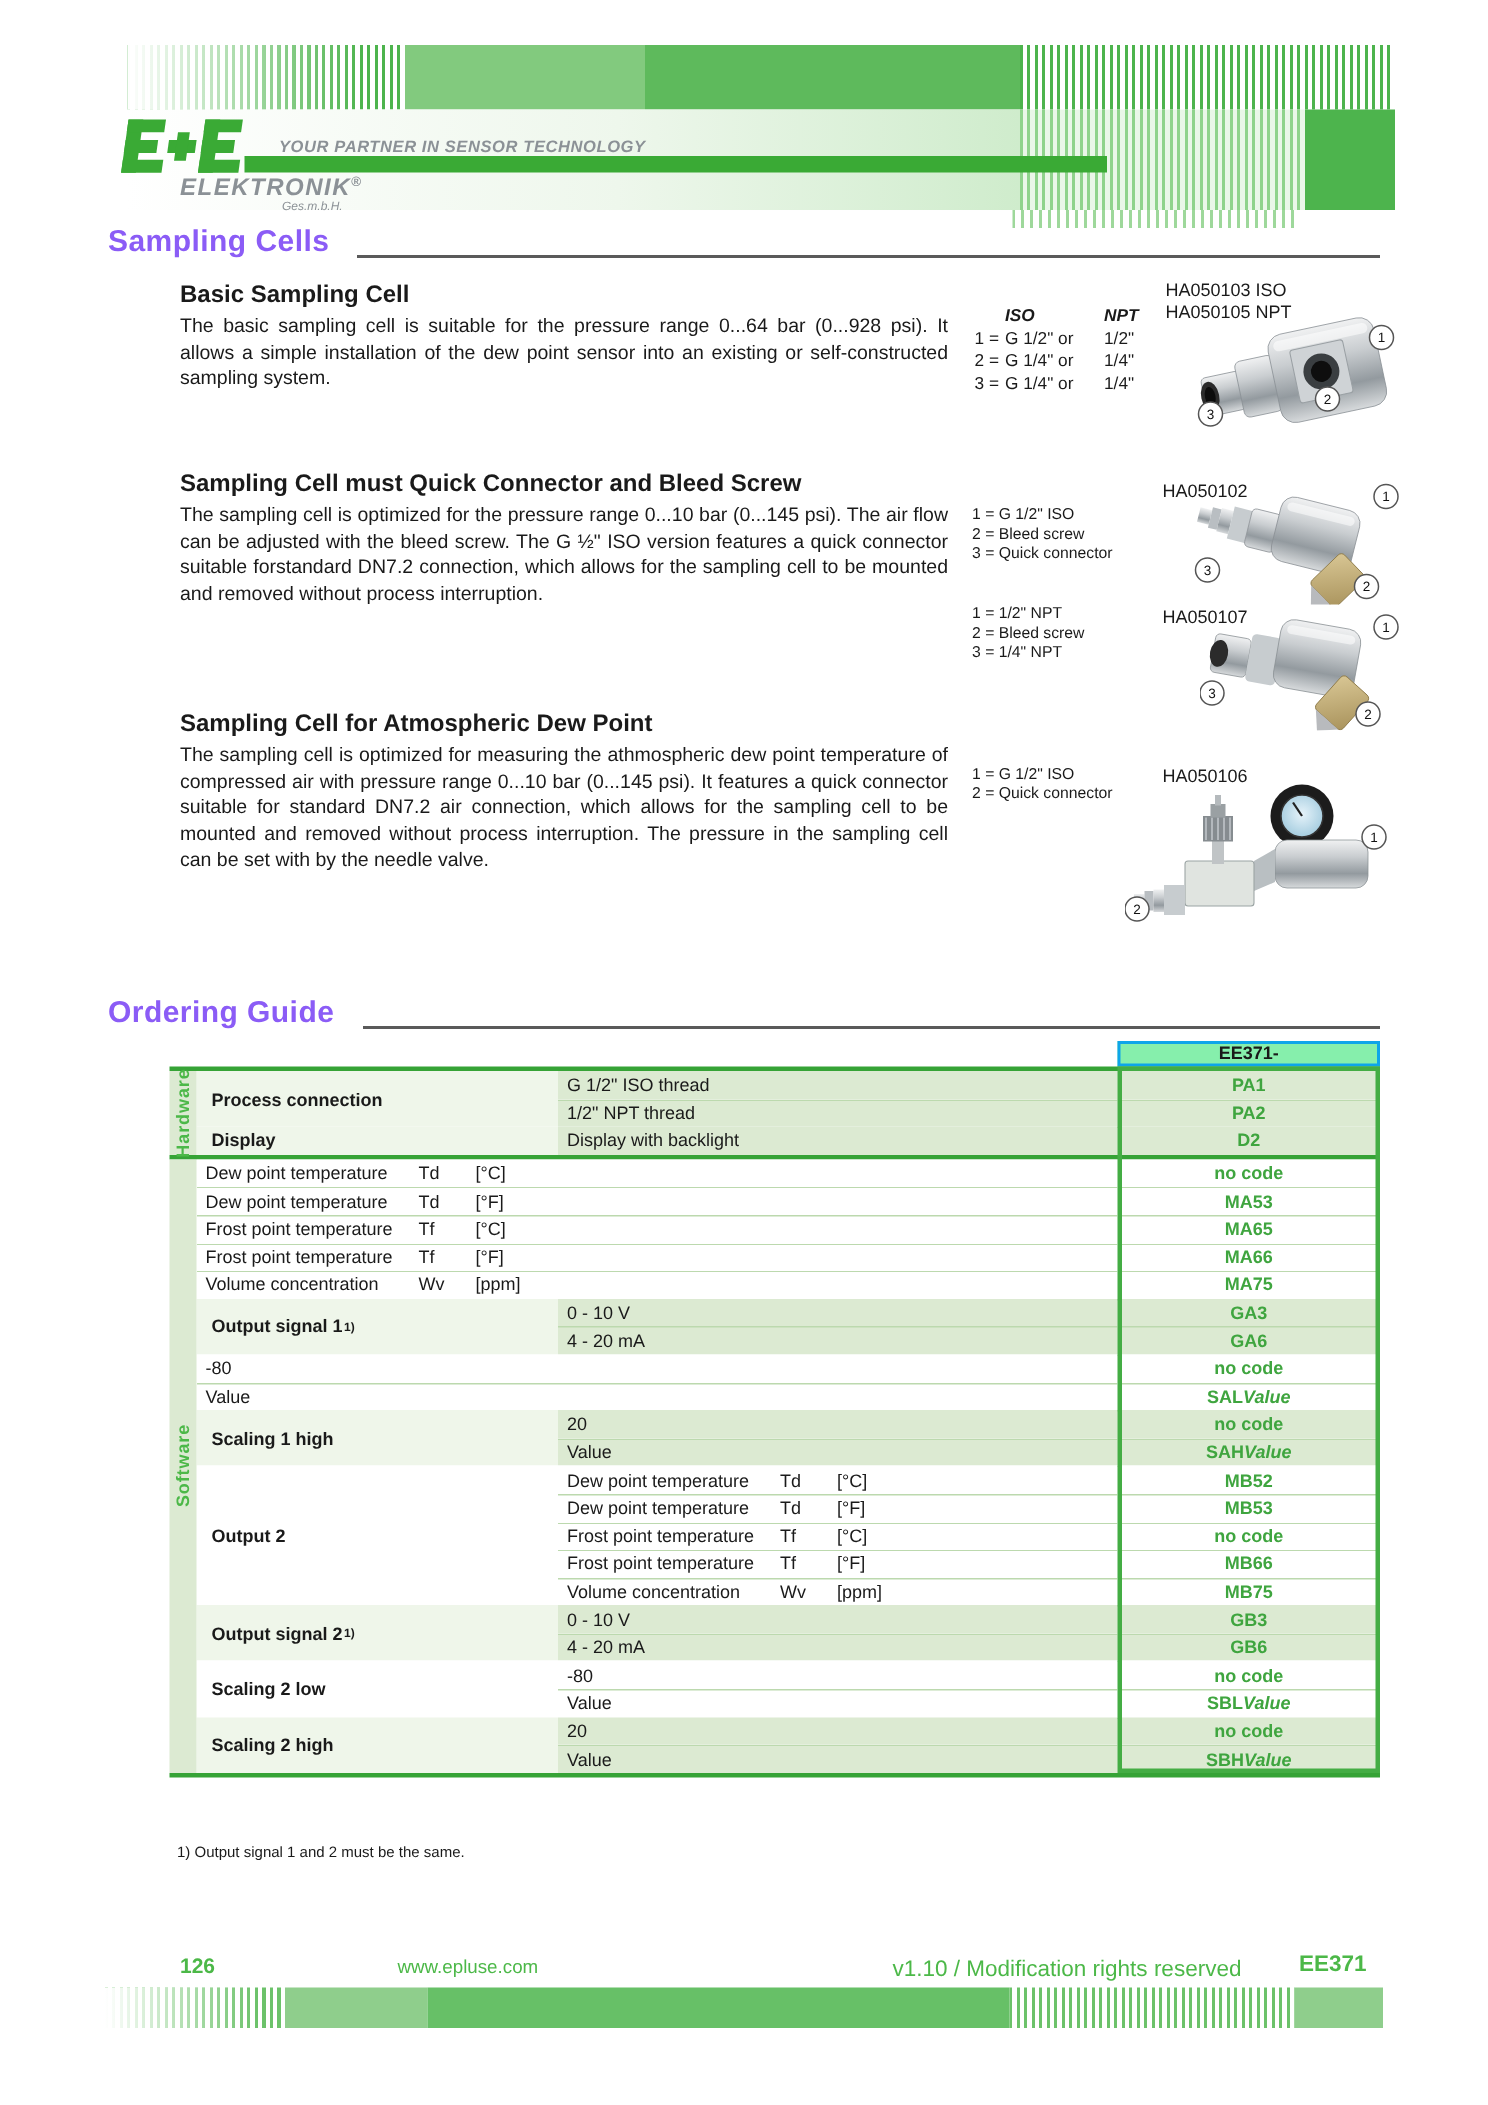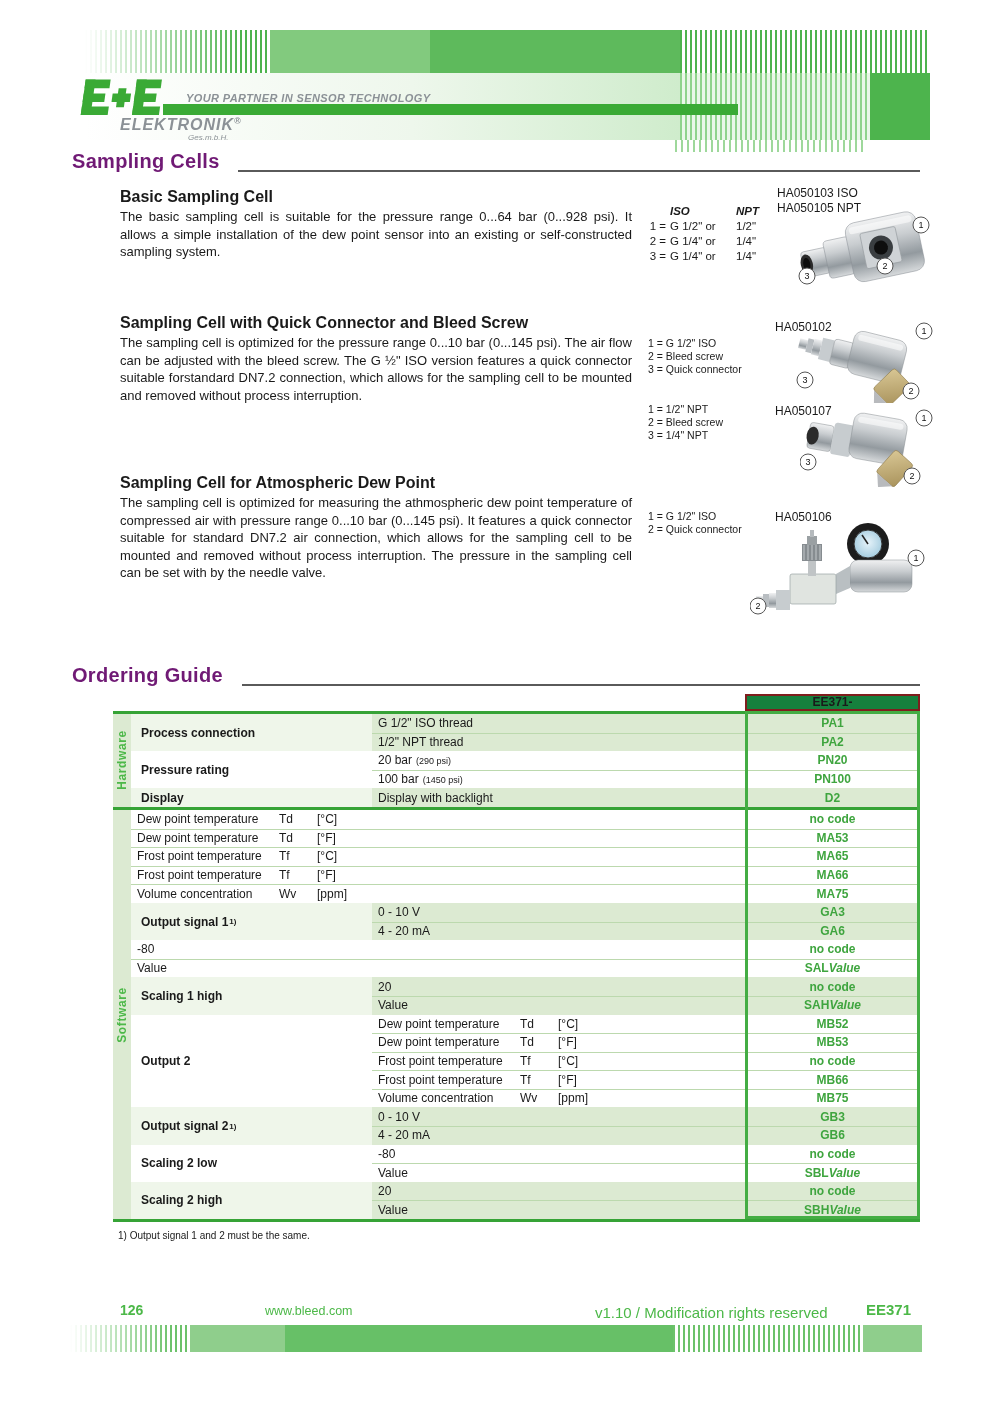--- a/index.html
+++ b/index.html
@@ -26,41 +26,41 @@
   .logo-bar{position:absolute;left:163px;top:104px;width:575px;height:11px;background:#3aaa35;}
   .eelogo{position:absolute;left:78px;top:76px;}
   .tagline{position:absolute;left:170px;top:92px;font-size:11px;font-weight:bold;font-style:italic;
     color:#8b9196;letter-spacing:0.4px;margin-left:16px;}
   .company{position:absolute;left:120px;top:116px;font-size:16px;font-weight:bold;font-style:italic;
     color:#8b9196;letter-spacing:1px;}
   .company sup{font-size:9px;}
   .suffix{position:absolute;left:188px;top:133px;font-size:8px;font-style:italic;color:#8b9196;}
 
   
-  .sec-head{position:absolute;left:72px;font-size:20px;font-weight:bold;color:#701a75;letter-spacing:0.3px;}
+  .sec-head{position:absolute;left:72px;font-size:20px;font-weight:bold;color:#8b5cf6;letter-spacing:0.3px;}
   .sec-rule{position:absolute;height:2px;background:#5a5a5a;}
 
   
   .item-h{position:absolute;font-size:16px;font-weight:bold;margin:0;}
   .item-p{position:absolute;width:512px;font-size:13px;line-height:17.6px;text-align:justify;margin:0;}
 
   .legend-table{position:absolute;left:636px;top:204px;font-size:11.5px;line-height:15px;}
   .lg-row{display:flex;}
   .lg-c1{width:30px;text-align:right;padding-right:4px;}
   .lg-c2{width:66px;}
   .lg-c3{width:40px;}
   .lg-head span{font-weight:bold;font-style:italic;}
   .legend-list{position:absolute;font-size:10.5px;line-height:13px;}
   .pcode{position:absolute;font-size:12px;line-height:14.5px;}
 
   .photo{position:absolute;}
 
   
-  .model-box{position:absolute;left:745px;top:694px;width:175px;height:17px;border:2px solid #7f1d1d;
-    box-sizing:border-box;text-align:center;font-size:12px;font-weight:bold;line-height:12px;background:#15803d;}
+  .model-box{position:absolute;left:745px;top:694px;width:175px;height:17px;border:2px solid #0ea5e9;
+    box-sizing:border-box;text-align:center;font-size:12px;font-weight:bold;line-height:12px;background:#86efac;}
   .ot-table{position:absolute;left:113px;top:711px;width:807px;border-bottom:3px solid #36a336;}
   .ot-section{display:flex;border-top:3px solid #36a336;}
   .ot-strip{width:18px;background:#dcead2;position:relative;}
   .ot-striplabel{position:absolute;top:50%;left:50%;transform:translate(-50%,-50%) rotate(-90deg);
     font-weight:bold;color:#4cb848;font-size:12px;white-space:nowrap;letter-spacing:0.6px;}
   .ot-groups{flex:1;display:flex;flex-direction:column;}
   .ot-group{display:flex;}
   .ot-group.gsep{box-shadow:inset 0 1px 0 #7fbe72;}
   .ot-label{width:241px;padding-left:10px;box-sizing:border-box;display:flex;align-items:center;
     font-weight:bold;font-size:12px;background:#fff;}
@@ -202,21 +202,21 @@
       <rect x="58" y="26" width="64" height="7" rx="3.5" fill="rgba(255,255,255,0.55)"></rect>
     </g>
     <circle cx="126" cy="25" r="8" fill="#fff" stroke="#555"></circle>
     <text class="callout" x="126" y="28" text-anchor="middle">1</text>
     <circle cx="90" cy="66" r="8" fill="#fff" stroke="#555"></circle>
     <text class="callout" x="90" y="69" text-anchor="middle">2</text>
     <circle cx="12" cy="76" r="8" fill="#fff" stroke="#555"></circle>
     <text class="callout" x="12" y="79" text-anchor="middle">3</text>
   </svg>
 
-  <h3 class="item-h" style="left:120px;top:314px">Sampling Cell with Quick Connector and Bleed Screw</h3>
+  <h3 class="item-h" style="left:120px;top:314px">Sampling Cell must Quick Connector and Bleed Screw</h3>
   <p class="item-p" style="left:120px;top:334px">The sampling cell is optimized for the pressure range 0...10 bar (0...145 psi). The air flow can be adjusted with the bleed screw. The G ½" ISO version features a quick connector suitable forstandard  DN7.2 connection, which allows for the sampling cell to be mounted and removed without process interruption.</p>
 
   <div class="legend-list" style="left:648px;top:337px">
     <div>1 = G 1/2" ISO</div>
     <div>2 = Bleed screw</div>
     <div>3 = Quick connector</div>
   </div>
   <div class="pcode" style="left:775px;top:320px">HA050102</div>
 
   <svg class="photo" style="left:793px;top:318px" width="140" height="85" viewBox="0 0 140 85">
@@ -323,33 +323,20 @@
               <div class="ot-row">
                 <div class="ot-desc">G 1/2" ISO thread</div>
                 <div class="ot-code">PA1</div>
               </div>
               <div class="ot-row rsep">
                 <div class="ot-desc">1/2" NPT thread</div>
                 <div class="ot-code">PA2</div>
               </div>
             </div>
           </div>
-          <div class="ot-group gsep">
-            <div class="ot-label">Pressure rating</div>
-            <div class="ot-rows">
-              <div class="ot-row">
-                <div class="ot-desc">20 bar<span class="d-small">(290 psi)</span></div>
-                <div class="ot-code">PN20</div>
-              </div>
-              <div class="ot-row rsep">
-                <div class="ot-desc">100 bar<span class="d-small">(1450 psi)</span></div>
-                <div class="ot-code">PN100</div>
-              </div>
-            </div>
-          </div>
           <div class="ot-group shaded gsep">
             <div class="ot-label">Display</div>
             <div class="ot-rows">
               <div class="ot-row">
                 <div class="ot-desc">Display with backlight</div>
                 <div class="ot-code">D2</div>
               </div>
             </div>
           </div>
         </div>
@@ -525,21 +512,21 @@
               </div>
             </div>
           </div>
         </div>
       </div>
       <div class="ot-codeframe"></div>
     </div>
   <div class="footnote">1) Output signal 1 and 2 must be the same.</div>
 
   <div class="f-page">126</div>
-  <div class="f-url">www.bleed.com</div>
+  <div class="f-url">www.epluse.com</div>
   <div class="f-ver">v1.10 / Modification rights reserved</div>
   <div class="f-model">EE371</div>
   <div class="f-bar">
     <div class="fb-st-l"></div>
     <div class="fb-so-1"></div>
     <div class="fb-so-2"></div>
     <div class="fb-st-r"></div>
     <div class="fb-so-3"></div>
   </div>
 

